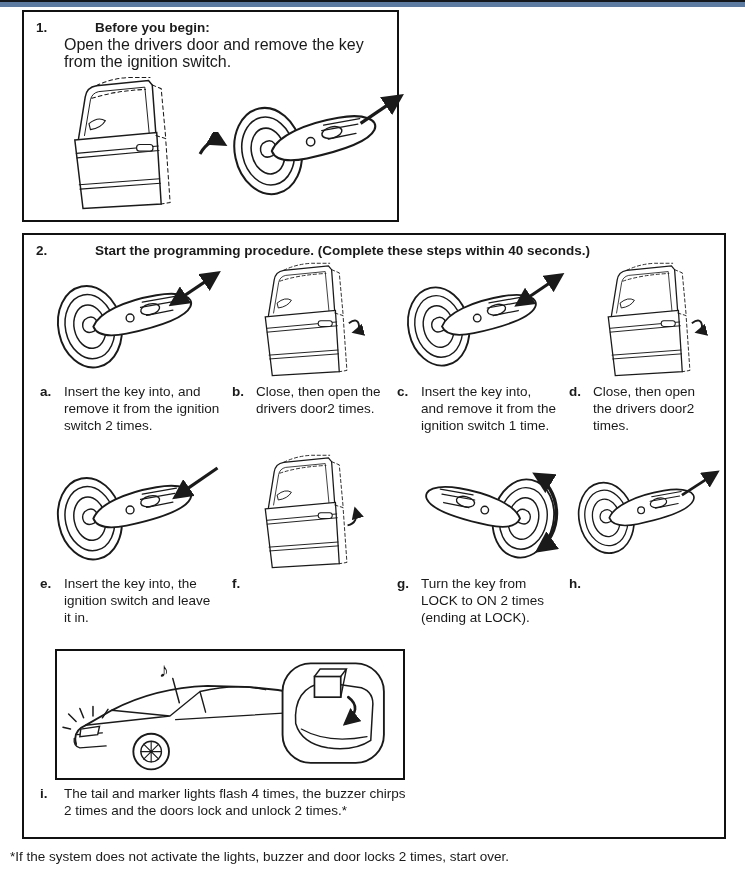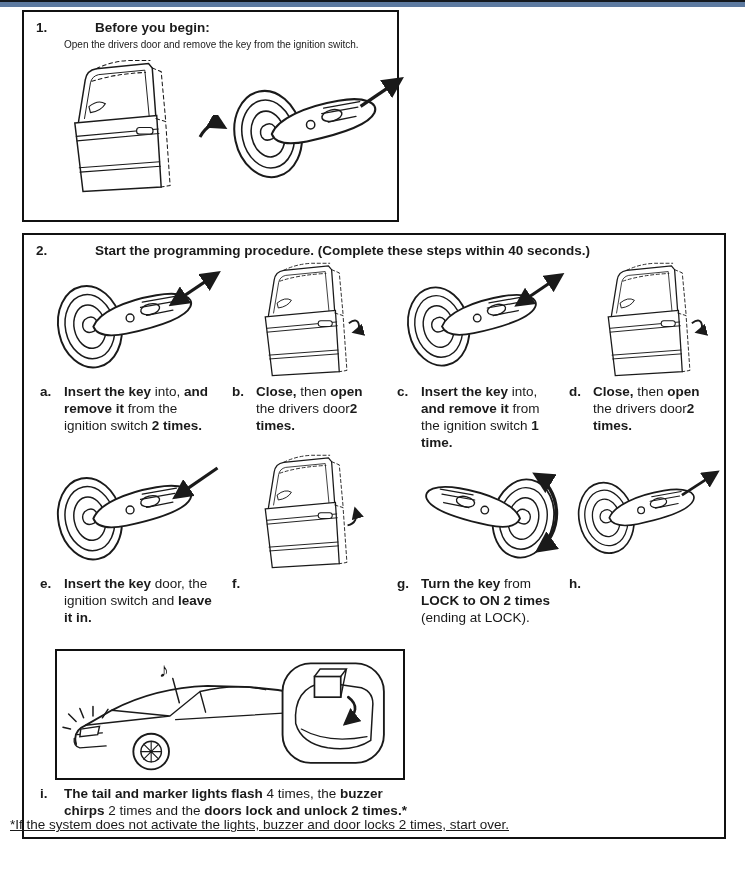--- a/index.html
+++ b/index.html
@@ -11,36 +11,36 @@
   .topbar{position:absolute;top:0;left:0;width:745px;height:7px;
     background:#5d7aa0;border-top:2px solid #14181d;box-sizing:border-box;}
   .box{position:absolute;border:2px solid #111;box-sizing:border-box;background:#fff;}
   .box1{left:22px;top:10px;width:377px;height:212px;}
   .box2{left:22px;top:233px;width:704px;height:606px;}
   .step-head{display:flex;align-items:baseline;padding:7px 8px 0 12px;
     font-size:13.5px;line-height:17px;}
   .step-num{font-weight:bold;width:28px;flex:none;}
   .step-title{font-weight:bold;padding-left:31px;}
   .step-note{font-weight:bold;}
-  .step1-body{margin:0 0 0 40px;width:322px;font-size:10px;line-height:17px;}
+  .step1-body{margin:0 0 0 40px;width:322px;font-size:16px;line-height:17px;}
   .box1-illus{position:relative;height:140px;margin-top:4px;}
   .grid{display:grid;grid-template-columns:192px 165px 172px 155px;
     padding-left:14px;margin-top:2px;}
   .illus-cell{height:120px;display:flex;align-items:center;overflow:visible;}
   .txt-cell{display:flex;font-size:13.5px;line-height:17px;
     padding:2px 10px 0 2px;min-height:72px;box-sizing:border-box;}
   .lbl{font-weight:bold;width:24px;flex:none;}
   .segs{flex:1;}
-  .segs b{font-weight:bold;}
+  .segs b{font-weight:normal;}
   .ibox{margin:4px 0 0 31px;width:350px;height:131px;border:2px solid #111;
     box-sizing:border-box;display:flex;align-items:center;justify-content:center;}
   .itext{display:flex;margin:5px 0 0 16px;width:376px;
     font-size:13.5px;line-height:17px;}
-  .footnote{position:absolute;left:10px;top:816px;width:720px;
-    font-size:13.5px;line-height:17px;text-decoration:underline;}
+  .footnote{position:absolute;left:10px;top:848px;width:720px;
+    font-size:13.5px;line-height:17px;}
   svg{display:block;}
   .hiddefs{position:absolute;width:0;height:0;overflow:hidden;}
 </style>
 </head>
 <body>
 
 <svg class="hiddefs" aria-hidden="true">
   <defs>
     <marker id="mA" viewBox="0 0 10 10" refX="8" refY="5" markerWidth="6.5" markerHeight="6.5" orient="auto-start-reverse">
       <path d="M0,0 L10,5 L0,10 Z" fill="#1a1a1a"></path>
@@ -167,21 +167,21 @@
     </div>
     <div class="illus-cell">
       <svg width="170" height="118" viewBox="0 0 205 135">
         <use href="#ig"></use>
         <line x1="152" y1="44" x2="198" y2="14" stroke="#1a1a1a" stroke-width="3.6" marker-end="url(#mA)"></line>
       </svg>
     </div>
 
     <div class="txt-cell">
       <span class="lbl">e.</span>
-      <span class="segs"><b>Insert the key</b><span> door, the ignition switch and </span><b>leave it in.</b></span>
+      <span class="segs"><b>Insert the key</b><span> into, the ignition switch and </span><b>leave it in.</b></span>
     </div>
     <div class="txt-cell">
       <span class="lbl">f.</span>
     </div>
     <div class="txt-cell">
       <span class="lbl">g.</span>
       <span class="segs"><b>Turn the key</b><span> from </span><b>LOCK to ON 2 times</b><span> (ending at LOCK).</span></span>
     </div>
     <div class="txt-cell">
       <span class="lbl">h.</span>

